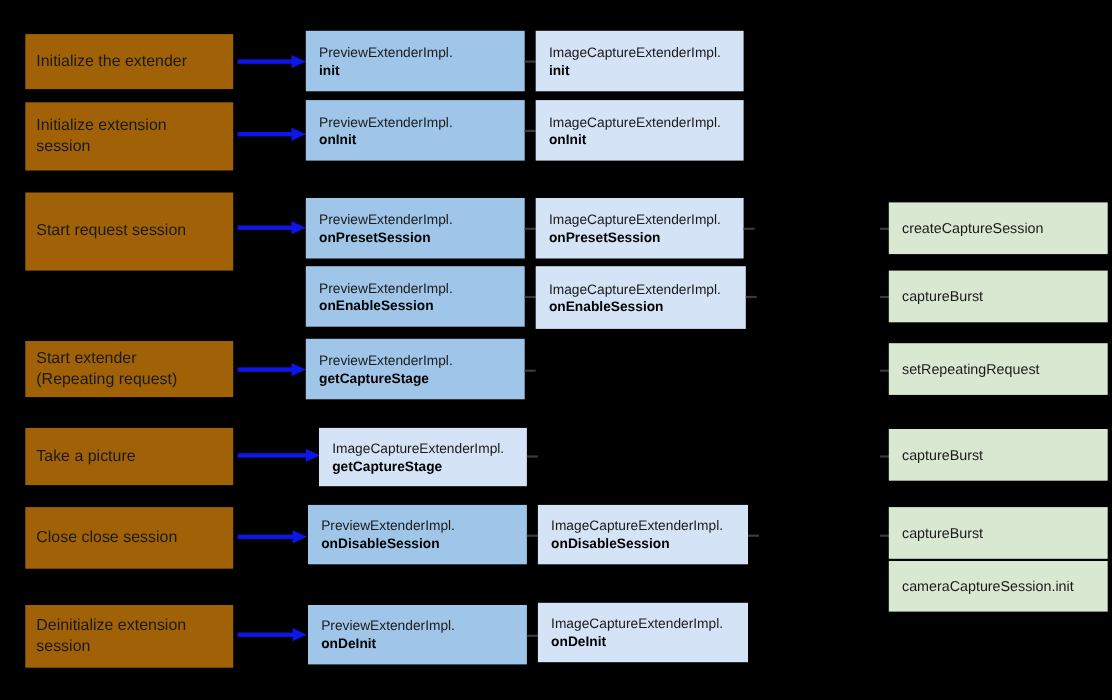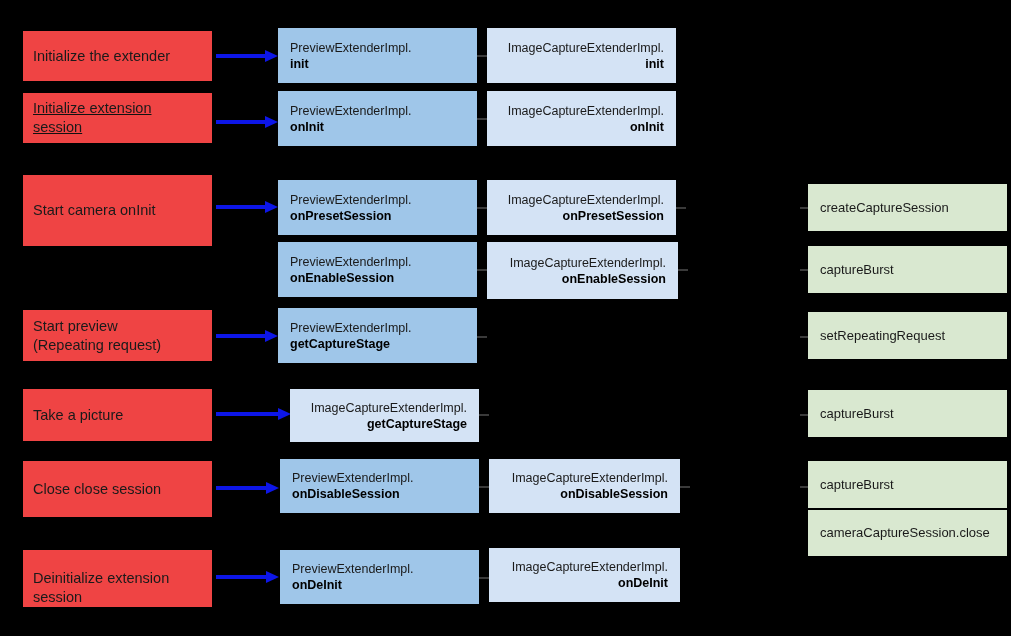--- a/index.html
+++ b/index.html
@@ -28,41 +28,41 @@
 
   .node {
     position: absolute;
     box-sizing: border-box;
     color: #111111;
     overflow: hidden;
   }
 
   
   .node.stage {
-    background: #ef4444;
+    background: #a16207;
     display: flex;
     align-items: center;
     padding: 0 10px;
   }
   .node.stage .label {
     font-size: 14.5px;
     line-height: 19px;
     color: #1a1a1a;
     white-space: pre-line;
   }
 
   
   .node.api {
     display: flex;
     flex-direction: column;
     justify-content: center;
     padding: 0 12px;
   }
   .node.api.preview   { background: #9FC6E9; }
-  .node.api.imagecap  { background: #D4E3F5; text-align: right; }
+  .node.api.imagecap  { background: #D4E3F5; }
   .node.api .cls {
     font-size: 12.5px;
     line-height: 16px;
     font-weight: normal;
     color: #1a1a1a;
   }
   .node.api .mth {
     font-size: 12.5px;
     line-height: 16px;
     font-weight: bold;
@@ -126,40 +126,40 @@
   <div class="node api preview" style="left:278px; top:28px; width:199px; height:55px;">
     <span class="cls">PreviewExtenderImpl.</span>
     <span class="mth">init</span>
   </div>
   <div class="stub" style="left:477px; top:55px; width:10px;"></div>
   <div class="node api imagecap" style="left:487px; top:28px; width:189px; height:55px;">
     <span class="cls">ImageCaptureExtenderImpl.</span>
     <span class="mth">init</span>
   </div>
 
-  <div class="node stage" style="left:23px; top:93px; width:189px; height:50px;text-decoration:underline;">
+  <div class="node stage" style="left:23px; top:93px; width:189px; height:62px;">
     <span class="label">Initialize extension
 session</span>
   </div>
   <div class="arrow" style="left:216px; top:122px; width:62px;">
     <div class="shaft" style="width:50px;"></div>
     <div class="head" style="left:49px;"></div>
   </div>
   <div class="node api preview" style="left:278px; top:91px; width:199px; height:55px;">
     <span class="cls">PreviewExtenderImpl.</span>
     <span class="mth">onInit</span>
   </div>
   <div class="stub" style="left:477px; top:118px; width:10px;"></div>
   <div class="node api imagecap" style="left:487px; top:91px; width:189px; height:55px;">
     <span class="cls">ImageCaptureExtenderImpl.</span>
     <span class="mth">onInit</span>
   </div>
 
   <div class="node stage" style="left:23px; top:175px; width:189px; height:71px;">
-    <span class="label">Start camera onInit</span>
+    <span class="label">Start request session</span>
   </div>
   <div class="arrow" style="left:216px; top:207px; width:62px;">
     <div class="shaft" style="width:50px;"></div>
     <div class="head" style="left:49px;"></div>
   </div>
   <div class="node api preview" style="left:278px; top:180px; width:199px; height:55px;">
     <span class="cls">PreviewExtenderImpl.</span>
     <span class="mth">onPresetSession</span>
   </div>
   <div class="stub" style="left:477px; top:207px; width:10px;"></div>
@@ -182,21 +182,21 @@
     <span class="cls">ImageCaptureExtenderImpl.</span>
     <span class="mth">onEnableSession</span>
   </div>
   <div class="stub" style="left:678px; top:269px; width:10px;"></div>
   <div class="stub" style="left:800px; top:269px; width:8px;"></div>
   <div class="node camera2" style="left:808px; top:246px; width:199px; height:47px;">
     <span class="label">captureBurst</span>
   </div>
 
   <div class="node stage" style="left:23px; top:310px; width:189px; height:51px;">
-    <span class="label">Start preview
+    <span class="label">Start extender
 (Repeating request)</span>
   </div>
   <div class="arrow" style="left:216px; top:336px; width:62px;">
     <div class="shaft" style="width:50px;"></div>
     <div class="head" style="left:49px;"></div>
   </div>
   <div class="node api preview" style="left:278px; top:308px; width:199px; height:55px;">
     <span class="cls">PreviewExtenderImpl.</span>
     <span class="mth">getCaptureStage</span>
   </div>
@@ -238,24 +238,24 @@
   <div class="node api imagecap" style="left:489px; top:459px; width:191px; height:54px;">
     <span class="cls">ImageCaptureExtenderImpl.</span>
     <span class="mth">onDisableSession</span>
   </div>
   <div class="stub" style="left:680px; top:486px; width:10px;"></div>
   <div class="stub" style="left:800px; top:486px; width:8px;"></div>
   <div class="node camera2" style="left:808px; top:461px; width:199px; height:47px;">
     <span class="label">captureBurst</span>
   </div>
   <div class="node camera2" style="left:808px; top:510px; width:199px; height:46px;">
-    <span class="label">cameraCaptureSession.close</span>
-  </div>
-
-  <div class="node stage" style="left:23px; top:550px; width:189px; height:57px;align-items:flex-end;">
+    <span class="label">cameraCaptureSession.init</span>
+  </div>
+
+  <div class="node stage" style="left:23px; top:550px; width:189px; height:57px;">
     <span class="label">Deinitialize extension
 session</span>
   </div>
   <div class="arrow" style="left:216px; top:577px; width:64px;">
     <div class="shaft" style="width:51px;"></div>
     <div class="head" style="left:50px;"></div>
   </div>
   <div class="node api preview" style="left:280px; top:550px; width:199px; height:54px;">
     <span class="cls">PreviewExtenderImpl.</span>
     <span class="mth">onDeInit</span>

